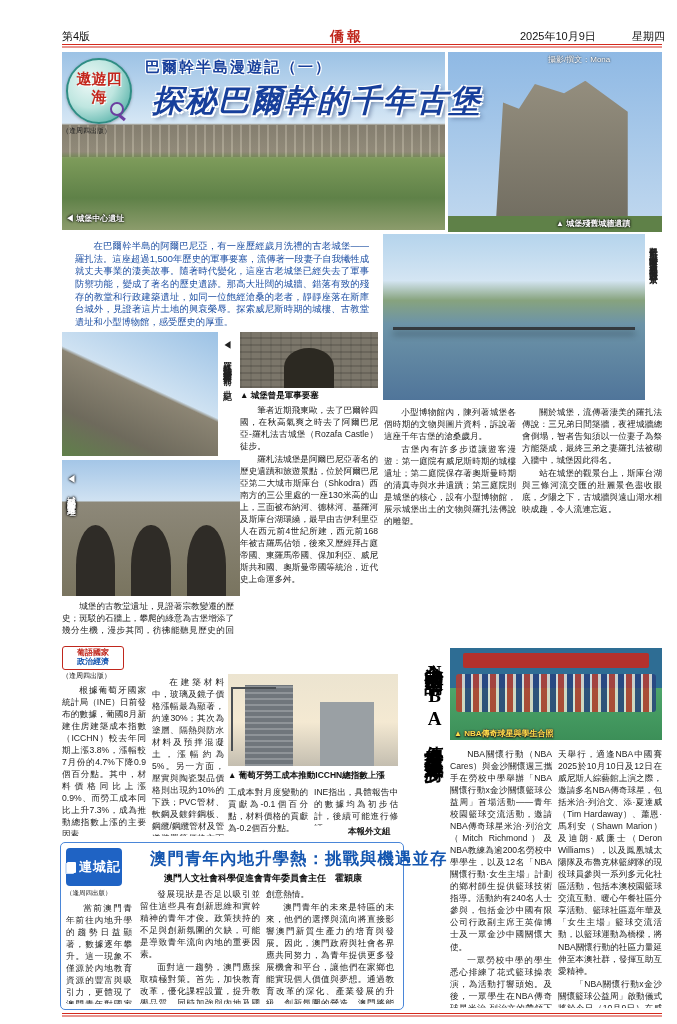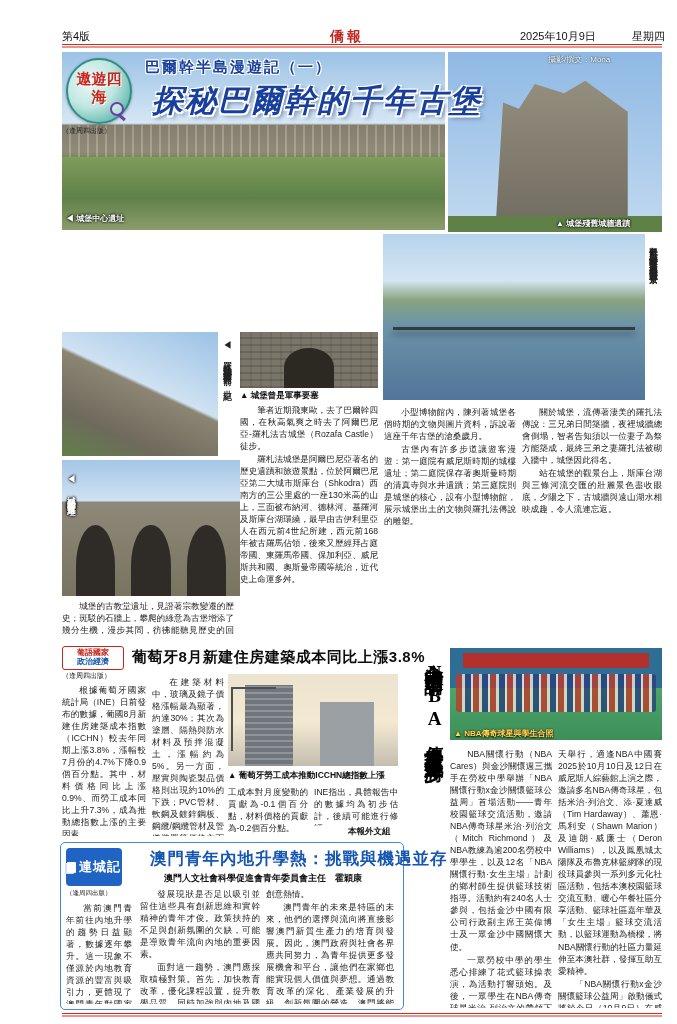--- a/index.html
+++ b/index.html
@@ -98,20 +98,23 @@
       <div class="lens"></div>
         <div class="handle"></div>
     </div>
   </div>
   <div class="badge-note" style="left:62px;top:126px;">（逢周四出版）</div>
 
   <div class="t-kicker" style="left:145px;top:58px;">巴爾幹半島漫遊記（一）</div>
   <div class="t-head" style="left:152px;top:80px;">探秘巴爾幹的千年古堡</div>
   <div class="t-credit" style="left:548px;top:54px;">攝影/撰文：Mona</div>
 
+  <div class="intro" style="left:75px;top:240px;width:294px;height:90px;overflow:hidden;">
+    <p>在巴爾幹半島的阿爾巴尼亞，有一座歷經歲月洗禮的古老城堡——羅扎法。這座超過1,500年歷史的軍事要塞，流傳著一段妻子自我犧牲成就丈夫事業的淒美故事。隨著時代變化，這座古老城堡已經失去了軍事防禦功能，變成了著名的歷史遺跡。那高大壯闊的城牆、錯落有致的殘存的教堂和行政建築遺址，如同一位飽經滄桑的老者，靜靜座落在斯庫台城外，見證著這片土地的興衰榮辱。探索威尼斯時期的城樓、古教堂遺址和小型博物館，感受歷史的厚重。</p>
+  </div>
 
   <div class="ph ph-lake" style="left:383px;top:234px;width:262px;height:166px;">
     <div class="bridge"></div>
   </div>
   <div class="capv" style="left:648px;top:240px;height:180px;">觀景台可以俯瞰斯庫台市及其周圍的壯麗全景</div>
 
   <div class="ph ph-people" style="left:62px;top:332px;width:156px;height:124px;"></div>
   <div class="capv" style="left:222px;top:334px;height:150px;">◀ 羅札法城堡始建於西元前4世紀</div>
   <div class="ph ph-door" style="left:240px;top:332px;width:138px;height:56px;">
     <div class="stonetex"></div>
@@ -140,21 +143,20 @@
   </div>
   <div class="col bt" style="left:62px;top:600px;width:172px;height:38px;">
     <p>城堡的古教堂遺址，見證著宗教變遷的歷史；斑駁的石牆上，攀爬的綠意為古堡增添了幾分生機，漫步其間，彷彿能聽見歷史的回聲。</p>
   </div>
 
   <div class="pt-badge" style="left:62px;top:646px;">
     <div class="l1">葡語國家</div>
     <div class="l2">政治經濟</div>
   </div>
   <div class="badge-note" style="left:62px;top:671px;">（逢周四出版）</div>
-  <div class="pt-head" style="left:132px;top:648px;">葡萄牙8月新建住房建築成本同比上漲3.8%</div>
 
   <div class="ph ph-buildings" style="left:228px;top:674px;width:170px;height:92px;">
     <div class="bld bldtex" style="left:10%;width:28%;height:88%;"></div>
     <div class="bld bldtex" style="right:14%;width:32%;height:70%;background:#9aa0a4;"></div>
     <div class="crane-h" style="left:2%;top:14%;width:2px;height:70%;"></div>
     <div class="crane-h" style="left:2%;top:14%;width:26%;height:2px;"></div>
   </div>
   <div class="capb" style="left:228px;top:770px;">▲ 葡萄牙勞工成本推動ICCHN總指數上漲</div>
 
   <div class="col bt" style="left:62px;top:684px;width:84px;height:152px;">

